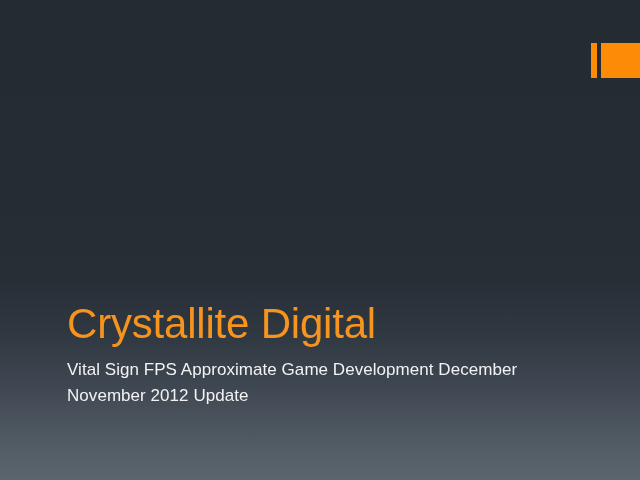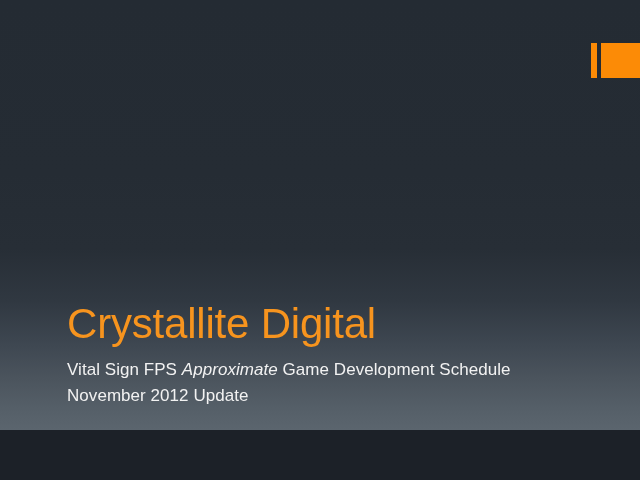--- a/index.html
+++ b/index.html
@@ -7,21 +7,21 @@
     padding: 0;
     background: #1c2128;
   }
   body {
     font-family: "Liberation Sans", sans-serif;
   }
 
   .slide {
     position: relative;
     width: 640px;
-    height: 430px;
+    height: 480px;
     overflow: hidden;
     
     background:
       linear-gradient(
         to bottom,
         #242b33 0%,
         #252c34 40%,
         #272e36 58%,
         #303841 70%,
         #3e4751 80%,
@@ -75,39 +75,38 @@
 
   .slide-subtitle {
     margin: 10px 0 0 0;
     font-size: 17px;
     font-weight: normal;
     line-height: 1.55;
     color: #f2f2f2;
     letter-spacing: 0.05px;
   }
   .slide-subtitle .em {
-    font-style: italic;
   }
   .sub-line {
     display: block;
   }
 </style>
 </head>
 <body>
 
 <div class="slide">
 
   <div class="deco">
     <div class="deco-bar"></div>
     <div class="deco-gap"></div>
     <div class="deco-block"></div>
   </div>
 
   <div class="title-block">
     <h1 class="slide-title">Crystallite Digital</h1>
 
     <div class="slide-subtitle">
-      <span class="sub-line"><span>Vital Sign FPS </span><span class="em">Approximate</span><span> Game Development Schedule</span></span>
+      <span class="sub-line"><span>Vital Sign FPS </span><span class="em">Approximate</span><span> Game Development December</span></span>
       <span class="sub-line">November 2012 Update</span>
     </div>
   </div>
 
 </div>
 
 </body></html>

